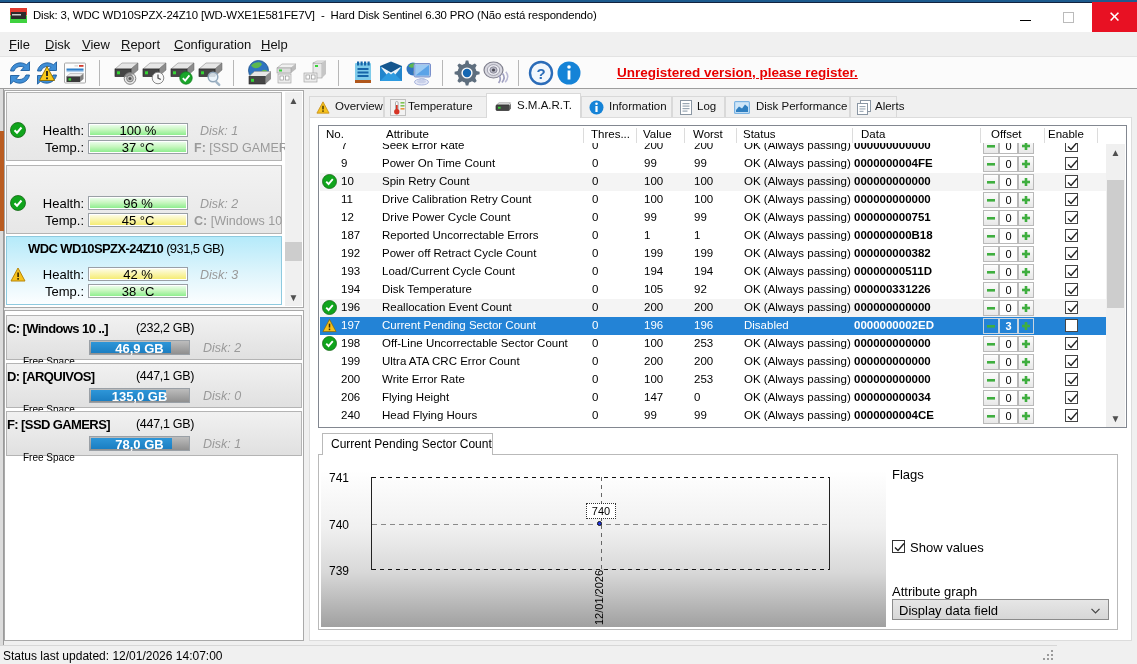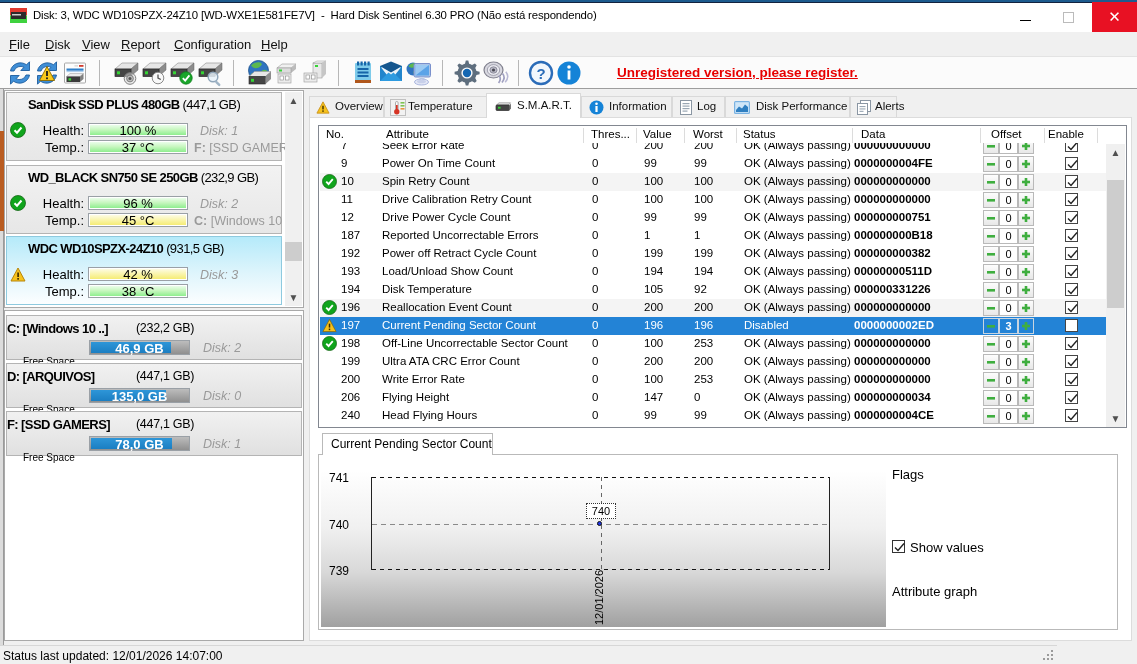--- a/index.html
+++ b/index.html
@@ -319,38 +319,36 @@
   </div>
 
 <div class="abs" id="unreg">Unregistered version, please register.</div>
 
 <div class="abs" id="lsliver">
     <div class="orange"></div>
   </div>
 
 <div class="abs panel" id="diskpanel">
   <div class="card" style="top:1px">
-    <div class="cardtitle"><b>SanDisk SSD PLUS 480GB</b> (447,1 GB)</div>
     <svg class="cicon" viewBox="0 0 16 16">
         <circle cx="8" cy="8" r="7.5" fill="#10a41c" stroke="#156615" stroke-width="0.8"></circle>
         <path d="M4.5 8.2 L7 10.7 L11.5 5.5" stroke="#fff" stroke-width="2" fill="none"></path>
       </svg>
     <div class="crow" style="top:30px">
       <span class="clabel">Health:</span>
       <div class="cbar"><div class="fill green"></div><span>100 %</span></div>
       <span class="cnote">Disk: 1</span>
     </div>
     <div class="crow" style="top:47px">
       <span class="clabel">Temp.:</span>
       <div class="cbar"><div class="fill green"></div><span>37 °C</span></div>
       <span class="cnote2"><b>F:</b> [SSD GAMERS]</span>
     </div>
   </div>
   <div class="card" style="top:74px">
-    <div class="cardtitle"><b>WD_BLACK SN750 SE 250GB</b> (232,9 GB)</div>
     <svg class="cicon" viewBox="0 0 16 16">
         <circle cx="8" cy="8" r="7.5" fill="#10a41c" stroke="#156615" stroke-width="0.8"></circle>
         <path d="M4.5 8.2 L7 10.7 L11.5 5.5" stroke="#fff" stroke-width="2" fill="none"></path>
       </svg>
     <div class="crow" style="top:30px">
       <span class="clabel">Health:</span>
       <div class="cbar"><div class="fill green"></div><span>96 %</span></div>
       <span class="cnote">Disk: 2</span>
     </div>
     <div class="crow" style="top:47px">
@@ -657,21 +655,21 @@
           </svg></div>
       </div>
   <div class="chk">
         <svg width="13" height="11" viewBox="0 0 13 11">
           <path d="M2 5.5 L5 8.5 L11 1.5" stroke="#222" stroke-width="1.4" fill="none"></path>
         </svg>
       </div>
 </div>
 <div class="trow" style="top:137px">
   <span class="cell tno">193</span>
-      <span class="cell tattr">Load/Unload Show Count</span>
+      <span class="cell tattr">Load/Current Cycle Count</span>
       <span class="cell tthres">0</span>
       <span class="cell tval">194</span>
       <span class="cell tworst">194</span>
       <span class="cell tstat">OK (Always passing)</span>
       <span class="cell tdata">00000000511D</span>
   <div class="offctl">
         <div class="b" style="left:0"><svg width="10" height="10" viewBox="0 0 10 10" style="margin-top:2px">
             <rect x="1" y="4" width="8" height="2.6" fill="#3fae3f"></rect>
           </svg></div>
         <div class="num">0</div>
@@ -931,20 +929,26 @@
     <div id="vdot"></div>
     <div id="datelab">12/01/2026</div>
   </div>
   <div id="flags1">Flags</div>
   <div id="showv"><span class="box">
         <svg width="13" height="11" viewBox="0 0 13 11" style="position:absolute;left:0;top:1px">
           <path d="M2 5.5 L5 8.5 L11 1.5" stroke="#222" stroke-width="1.4" fill="none"></path>
         </svg>
       </span><span style="margin-left:18px">Show values</span></div>
   <div id="aglab">Attribute graph</div>
+  <div id="combo">
+      <span class="t">Display data field</span>
+      <svg style="position:absolute;right:8px;top:8px" width="9" height="6" viewBox="0 0 9 6">
+        <path d="M0.5 0.8 L4.5 5 L8.5 0.8" stroke="#444" stroke-width="1.2" fill="none"></path>
+      </svg>
+    </div>
 </div>
 
 <div class="abs" id="statusbar">
     <span class="t">Status last updated: 12/01/2026 14:07:00</span>
 <svg class="grip" width="12" height="12">
       <g fill="#9a9a9a">
         <rect x="8" y="0" width="2" height="2"></rect>
         <rect x="4" y="4" width="2" height="2"></rect>
         <rect x="8" y="4" width="2" height="2"></rect>
         <rect x="0" y="8" width="2" height="2"></rect>

